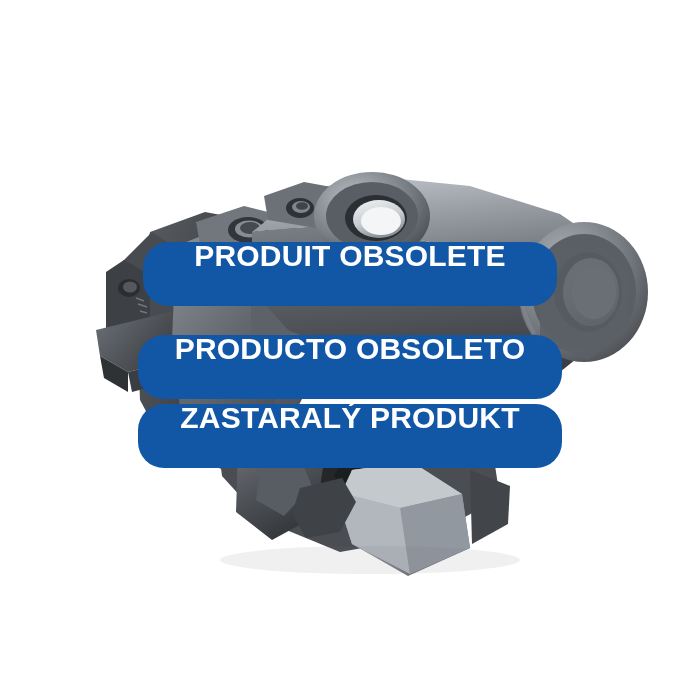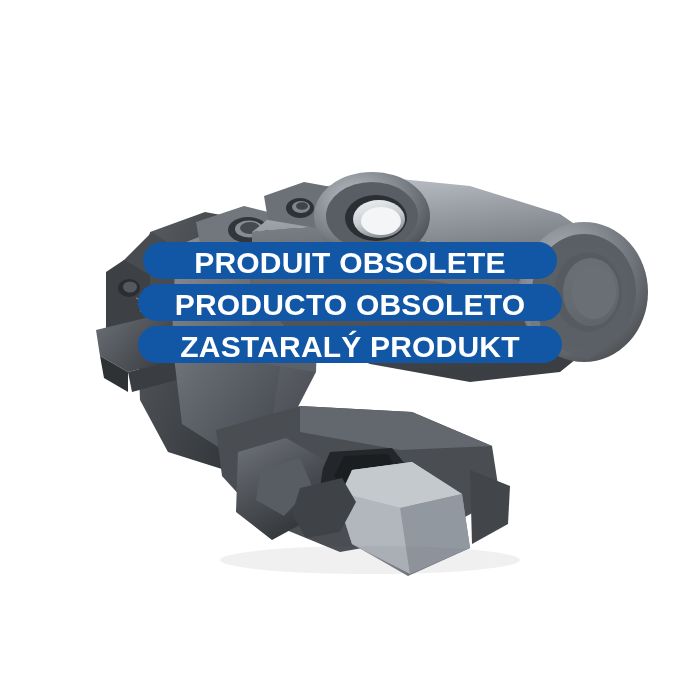--- a/index.html
+++ b/index.html
@@ -33,43 +33,43 @@
     width: 700px;
     display: flex;
     flex-direction: column;
     align-items: center;
     gap: 5px;
     z-index: 20;
   }
 
   .obsolete-badge {
     box-sizing: border-box;
-    height: 37px;
+    height: 64px;
     border-radius: 26px;
     display: flex;
-    align-items: flex-end;
+    align-items: flex-start;
     justify-content: center;
     padding: 0 30px;
     white-space: nowrap;
   }
 
   .obsolete-badge .badge-text {
     font-family: "Liberation Sans", sans-serif;
     font-weight: bold;
     font-size: 30px;
     letter-spacing: 0.2px;
     line-height: 1;
     text-transform: uppercase;
     display: block;
     transform: translateY(-1px);
   }
 
   .badge-w1 { width: 414px; }
   .badge-w2 { width: 422px; }
-  .badge-w3 { width: 424px; }
+  .badge-w3 { width: 424px; margin-top: 24px; }
   .badge-w4 { width: 424px; }
 </style>
 </head>
 <body style="background: rgb(255, 255, 255);">
 
 <div id="stage" style="background: rgb(255, 255, 255); width: 700px; height: 700px;">
 
   <svg id="product-render" viewBox="0 0 700 700" aria-hidden="true">
     <defs>
 

